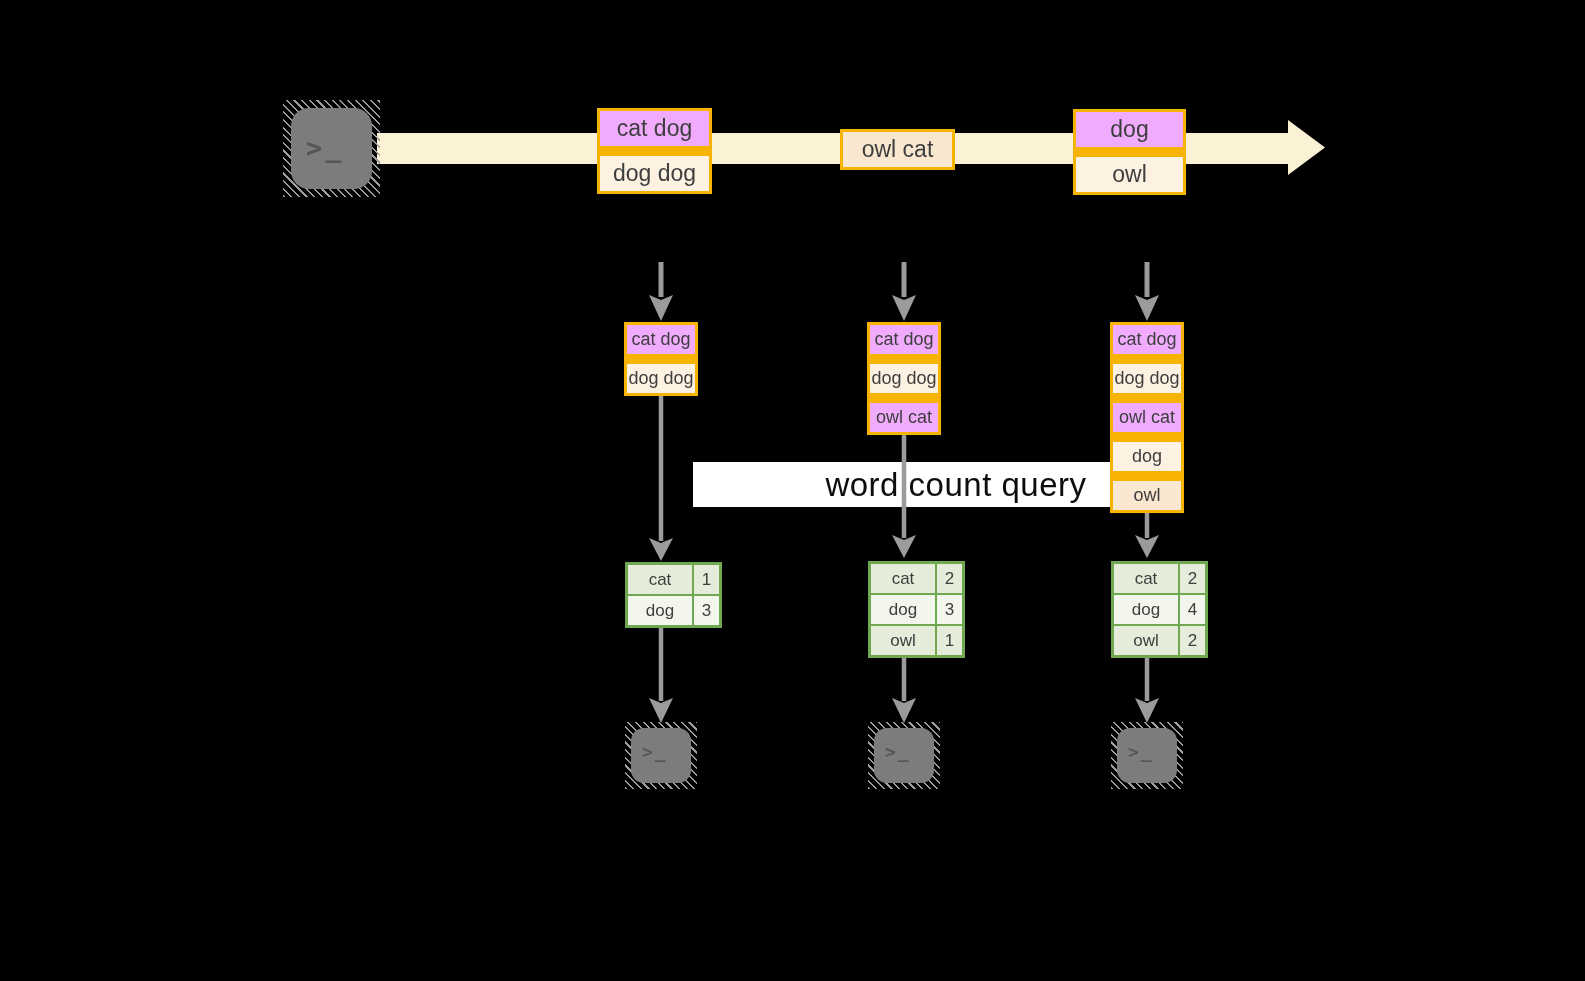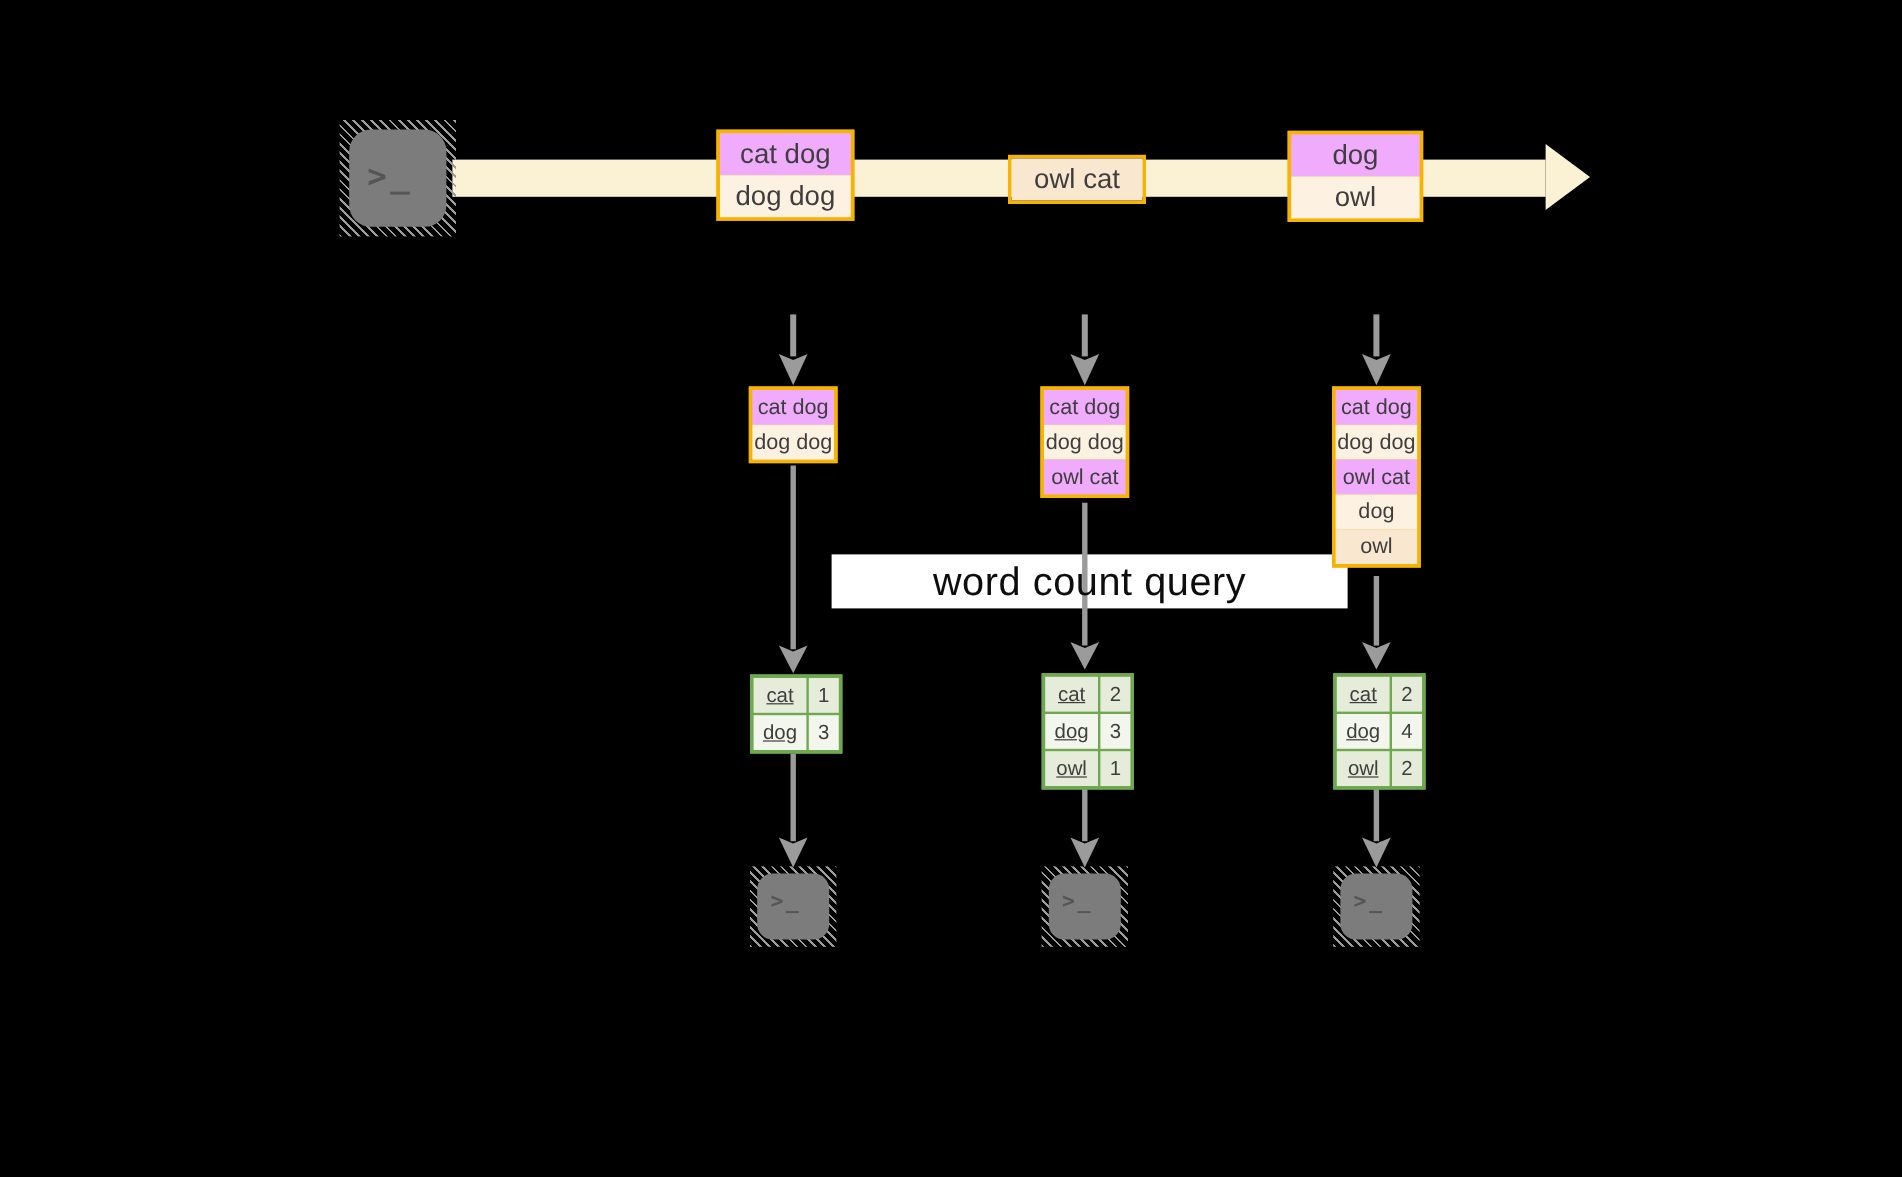--- a/index.html
+++ b/index.html
@@ -4,53 +4,53 @@
 <style>
   html,body{margin:0;padding:0;background:#000;}
   .stage{position:relative;width:1585px;height:981px;background:#000;overflow:hidden;
          font-family:"Liberation Sans",sans-serif;}
 
   
   .banner-bg{position:absolute;left:693px;top:462px;width:430px;height:45px;background:#fff;z-index:1;}
   svg.arrows{position:absolute;left:0;top:0;z-index:2;}
   .banner-text{position:absolute;left:693px;top:462px;width:430px;height:45px;z-index:4;
                display:flex;align-items:center;justify-content:center;
-               font-size:33px;font-weight:300;color:#0d0d0d;letter-spacing:.5px;}
+               font-size:33px;font-weight:300;color:#0d0d0d;letter-spacing:.5px;padding-left:48px;}
 
   
   .term{position:absolute;z-index:3;
         background:repeating-linear-gradient(45deg,#9d9d9d 0 1.6px,transparent 1.6px 5.4px);}
   .term-box{position:absolute;background:#7c7c7c;}
   .term.big{left:283px;top:100px;width:97px;height:97px;}
   .term.big .term-box{inset:8px;border-radius:18px;}
   .term.small{width:72px;height:67px;}
   .term.small .term-box{inset:6px;border-radius:13px;}
   .glyph{position:absolute;color:#565656;font-family:"DejaVu Sans Mono",monospace;font-weight:bold;}
   .term.big .glyph{left:15px;top:24px;font-size:27px;letter-spacing:3px;}
   .term.small .glyph{left:11px;top:13px;font-size:18px;letter-spacing:2px;}
 
   
   .obox{position:absolute;box-sizing:border-box;border:3px solid #f6b301;background:#f6b301;z-index:3;
         display:flex;flex-direction:column;}
   .orow{display:flex;align-items:center;justify-content:center;color:#3e3e3e;}
-  .orow + .orow{margin-top:0;}
+  .orow + .orow{margin-top:10px;}
   .tone-dark{background:#f0abfc;}
   .tone-light{background:#fdf1e2;}
   .tone-med{background:#fae7cf;}
   .stream-box .orow{height:35px;font-size:23px;flex:none;}
   .stack .orow{height:29px;font-size:18px;flex:none;}
 
   
   .gtable{position:absolute;box-sizing:border-box;border:3px solid #6fa850;background:#6fa850;z-index:3;
           display:flex;flex-direction:column;}
   .grow{display:flex;}
   .grow + .grow{margin-top:2px;}
   .gcell{height:29px;display:flex;align-items:center;justify-content:center;
          color:#3e3e3e;font-size:17px;}
-  .gword{width:44px;margin-right:2px;text-decoration:underline;}
+  .gword{width:64px;margin-right:2px;}
   .gnum{width:25px;}
   .row-odd .gcell{background:#e5edda;}
   .row-even .gcell{background:#f2f6ec;}
 </style>
 </head>
 <body>
 
 <div class="stage">
 
   <div class="banner-bg"></div>

